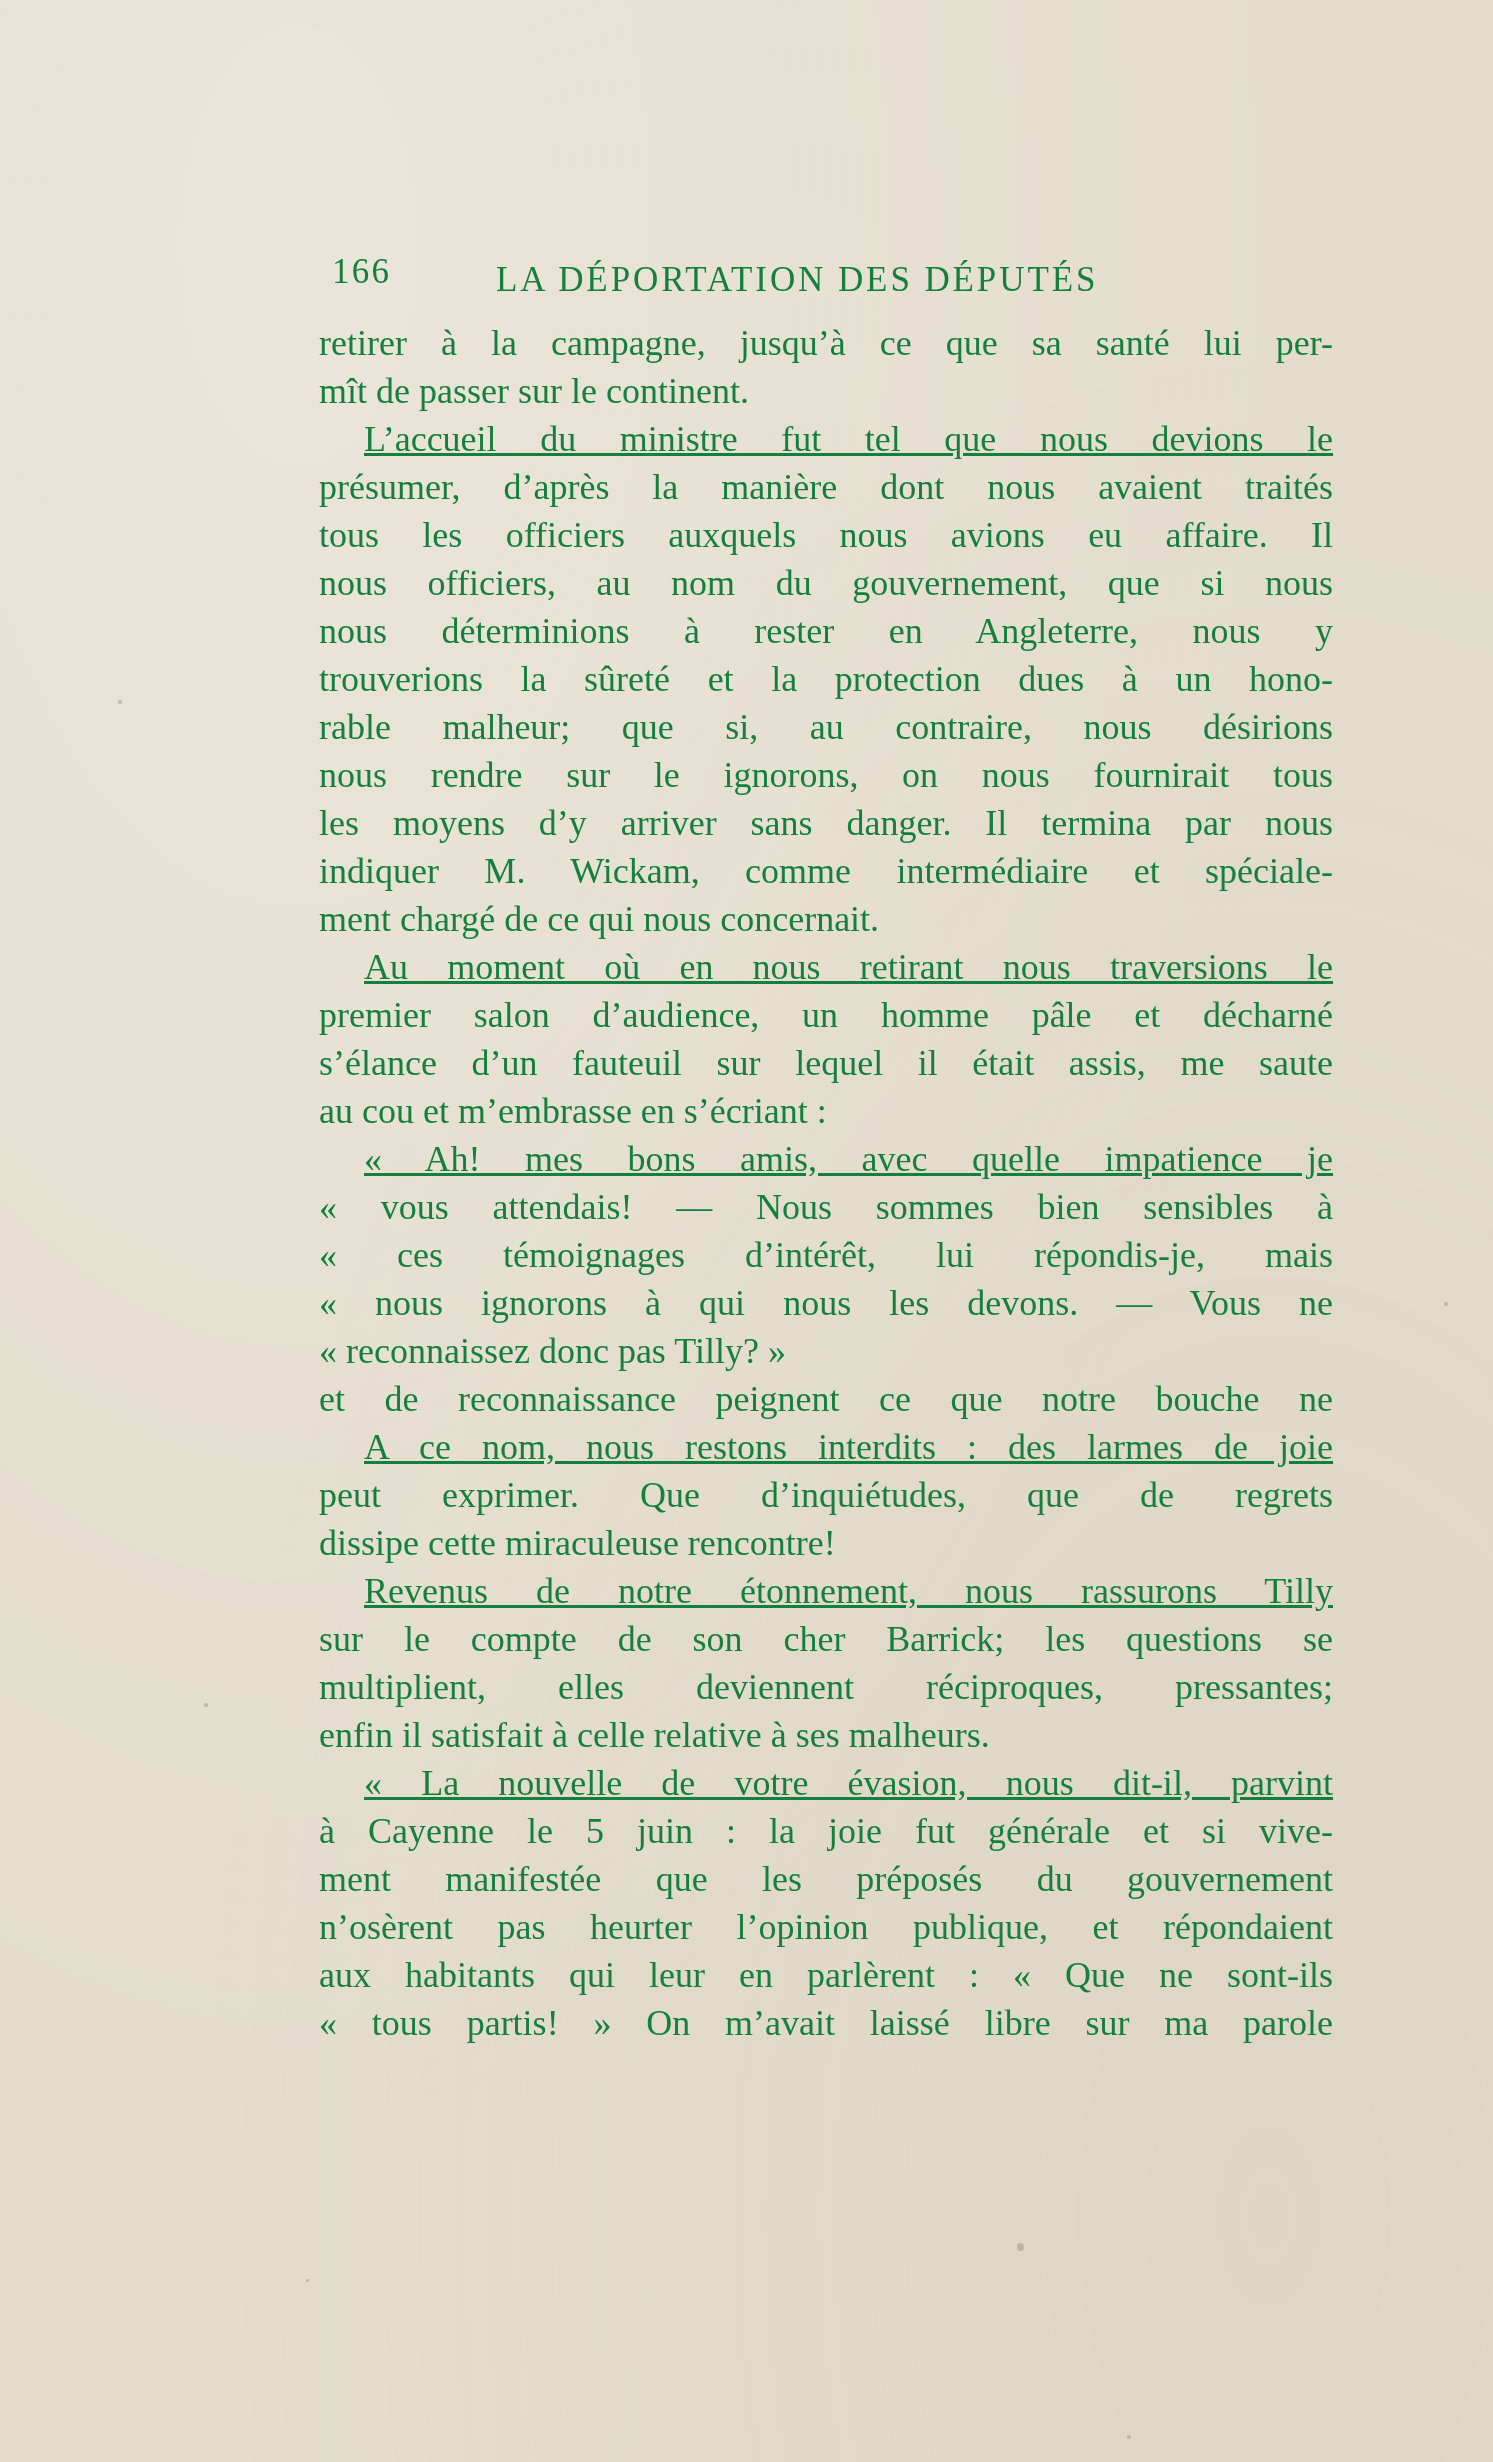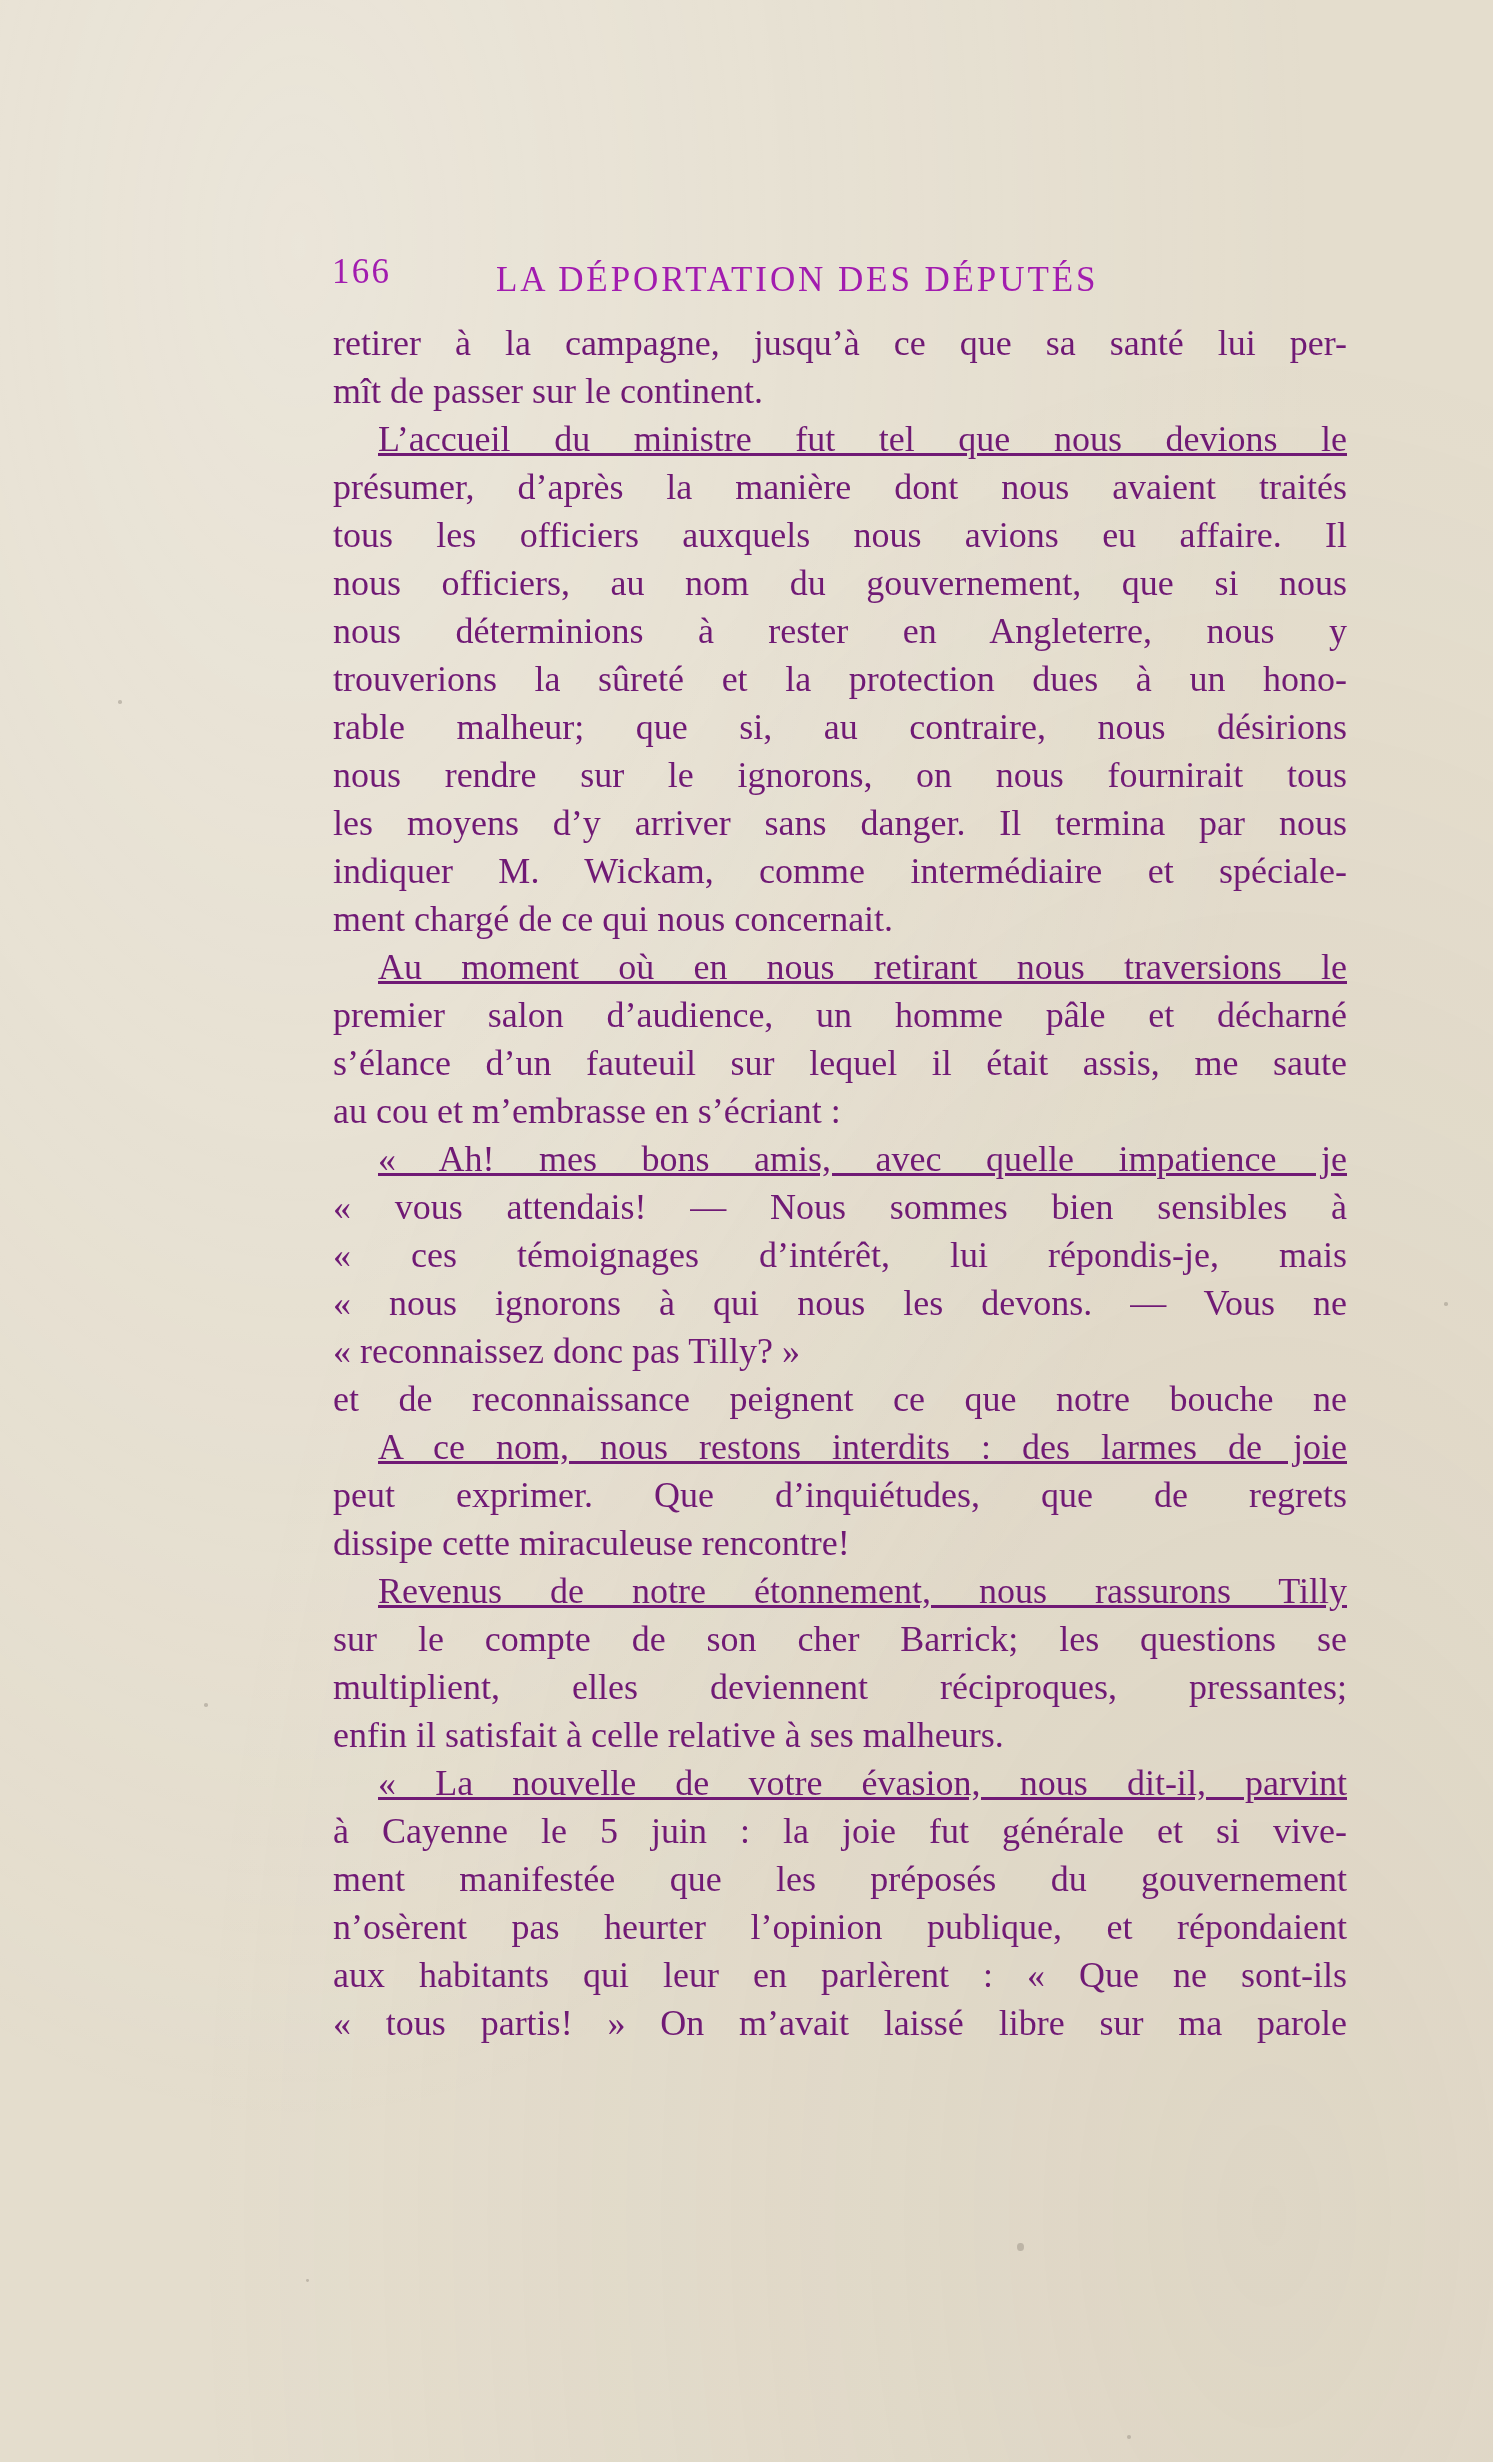--- a/index.html
+++ b/index.html
@@ -9,27 +9,27 @@
     background-image:
       radial-gradient(ellipse at 20% 10%, rgba(255,255,255,0.25), transparent 60%),
       radial-gradient(ellipse at 85% 90%, rgba(180,165,140,0.12), transparent 60%);
     font-family:"Liberation Serif","DejaVu Serif",serif;
     color:#3a342c;
     position:relative;
   }
   .page { position:absolute; left:0; top:0; width:1494px; height:2462px; }
   .running-head {
     position:absolute; left:332px; top:252px; width:1021px; height:51px;
-    font-size:35px; letter-spacing:2.2px; color:#a21caf;
+    font-size:35px; letter-spacing:2.2px; color:#15803d;
   }
   .running-head .folio { position:absolute; left:0; top:0; }
   .running-head .title { position:absolute; left:164px; top:8px; letter-spacing:2.9px; }
   .text-block {
-    position:absolute; left:333px; top:319px; width:1014px;
-    font-size:36px; line-height:48px; color:#701a75;
+    position:absolute; left:319px; top:319px; width:1014px;
+    font-size:36px; line-height:48px; color:#15803d;
   }
   .line {
     display:block; height:48px; white-space:nowrap;
     text-align:justify; text-align-last:justify;
   }
   .line.last { text-align-last:left; }
   .line.indent { padding-left:45px;text-decoration:underline; }
   .speck { position:absolute; border-radius:50%; background:#9a9185; opacity:0.5; }
 </style>
 </head>

